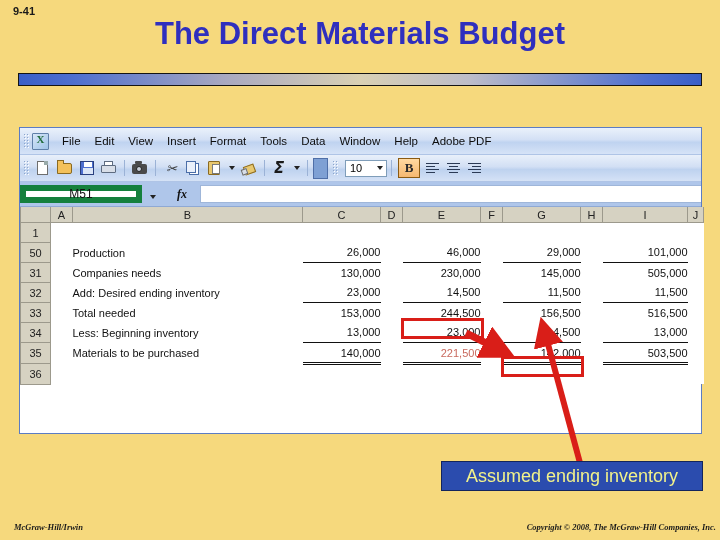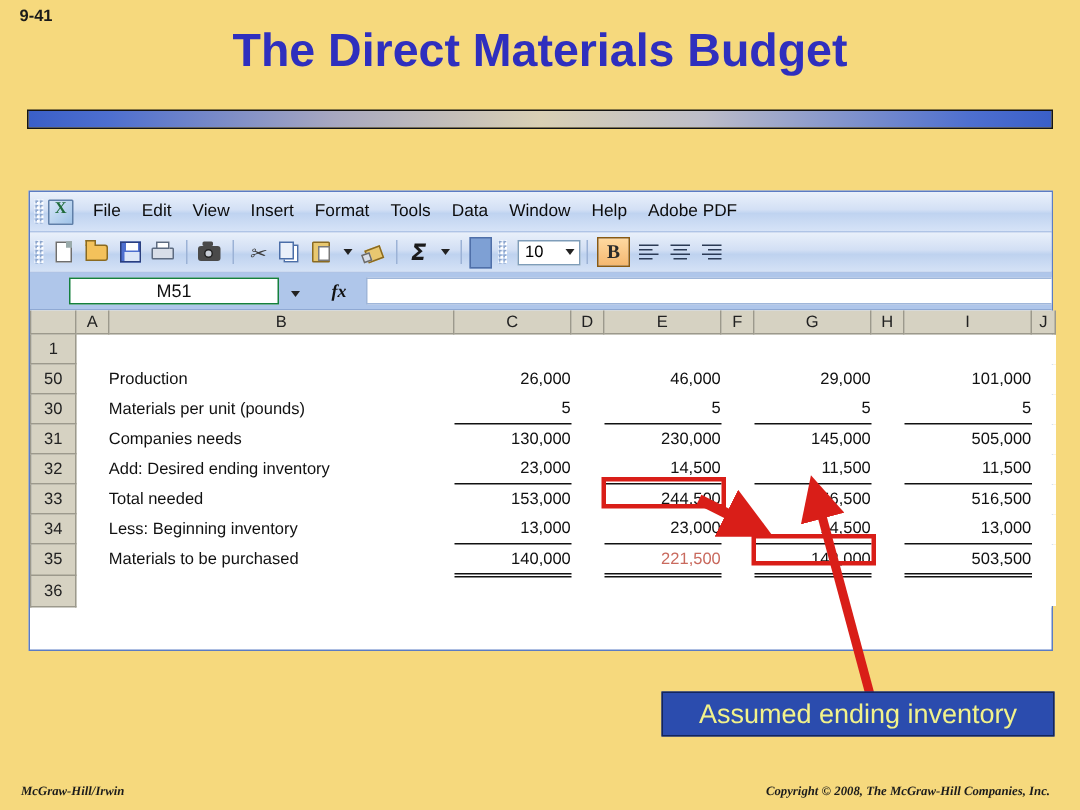--- a/index.html
+++ b/index.html
@@ -119,22 +119,22 @@
   }
   .align-ico{width:19px;height:19px;position:relative;margin:0 1px;}
   .align-ico i{position:absolute;left:3px;height:1.6px;background:#2b3a55;display:block;}
 
   
   .formulabar{
     height:24px;background:#AFC6EA;display:flex;align-items:center;
     border-bottom:1px solid #8FA9D4;
   }
   .namebox{
-    width:140px;height:18px;background:#fff;border:1px solid #15803d;box-sizing:border-box;
-    margin-left:26px;display:flex;align-items:center;justify-content:center;
+    width:122px;height:18px;background:#fff;border:6px solid #15803d;box-sizing:border-box;
+    display:flex;align-items:center;justify-content:center;
     font-size:12px;color:#111;
   }
   .nb-arrow{width:22px;text-align:center;}
   .fx{width:36px;text-align:center;font-style:italic;font-weight:bold;font-size:12px;font-family:"Liberation Serif",serif;color:#111;}
   .fbar-input{flex:1;height:18px;background:#fff;border:1px solid #9FB6D9;border-right:none;box-sizing:border-box;}
 
   
   .grid{position:relative;background:#fff;}
   table.sheet{border-collapse:collapse;table-layout:fixed;width:683px;}
   table.sheet td,table.sheet th{
@@ -188,21 +188,21 @@
     box-sizing:border-box;
   }
 
   
   .footer-txt{
     position:absolute;bottom:8px;
     font-family:"Liberation Serif",serif;font-style:italic;font-weight:bold;
     color:#1b1b1b;
   }
   #footer-left{left:14px;font-size:8.5px;}
-  #footer-right{right:20px;font-size:8.5px;}
+  #footer-right{right:4px;font-size:8.5px;}
 
   svg.overlay{position:absolute;left:0;top:0;width:720px;height:540px;pointer-events:none;}
 </style>
 </head>
 <body>
 
 <div id="slide-number">9-41</div>
 <div id="slide-title">The Direct Materials Budget</div>
 <div id="title-rule"></div>
 
@@ -350,33 +350,20 @@
         <td class="cell num">26,000</td>
         <td class="cell"></td>
         <td class="cell num">46,000</td>
         <td class="cell"></td>
         <td class="cell num">29,000</td>
         <td class="cell"></td>
         <td class="cell num">101,000</td>
         <td class="cell"></td>
       </tr>
 
-      <tr>
-        <td class="rowhdr">30</td>
-        <td class="cell"></td>
-        <td class="cell lbl">Materials per unit (pounds)</td>
-        <td class="cell num">5</td>
-        <td class="cell"></td>
-        <td class="cell num">5</td>
-        <td class="cell"></td>
-        <td class="cell num">5</td>
-        <td class="cell"></td>
-        <td class="cell num">5</td>
-        <td class="cell"></td>
-      </tr>
 
       <tr>
         <td class="rowhdr">31</td>
         <td class="cell"></td>
         <td class="cell lbl">Companies needs</td>
         <td class="cell num rule-top">130,000</td>
         <td class="cell"></td>
         <td class="cell num rule-top">230,000</td>
         <td class="cell"></td>
         <td class="cell num rule-top">145,000</td>

